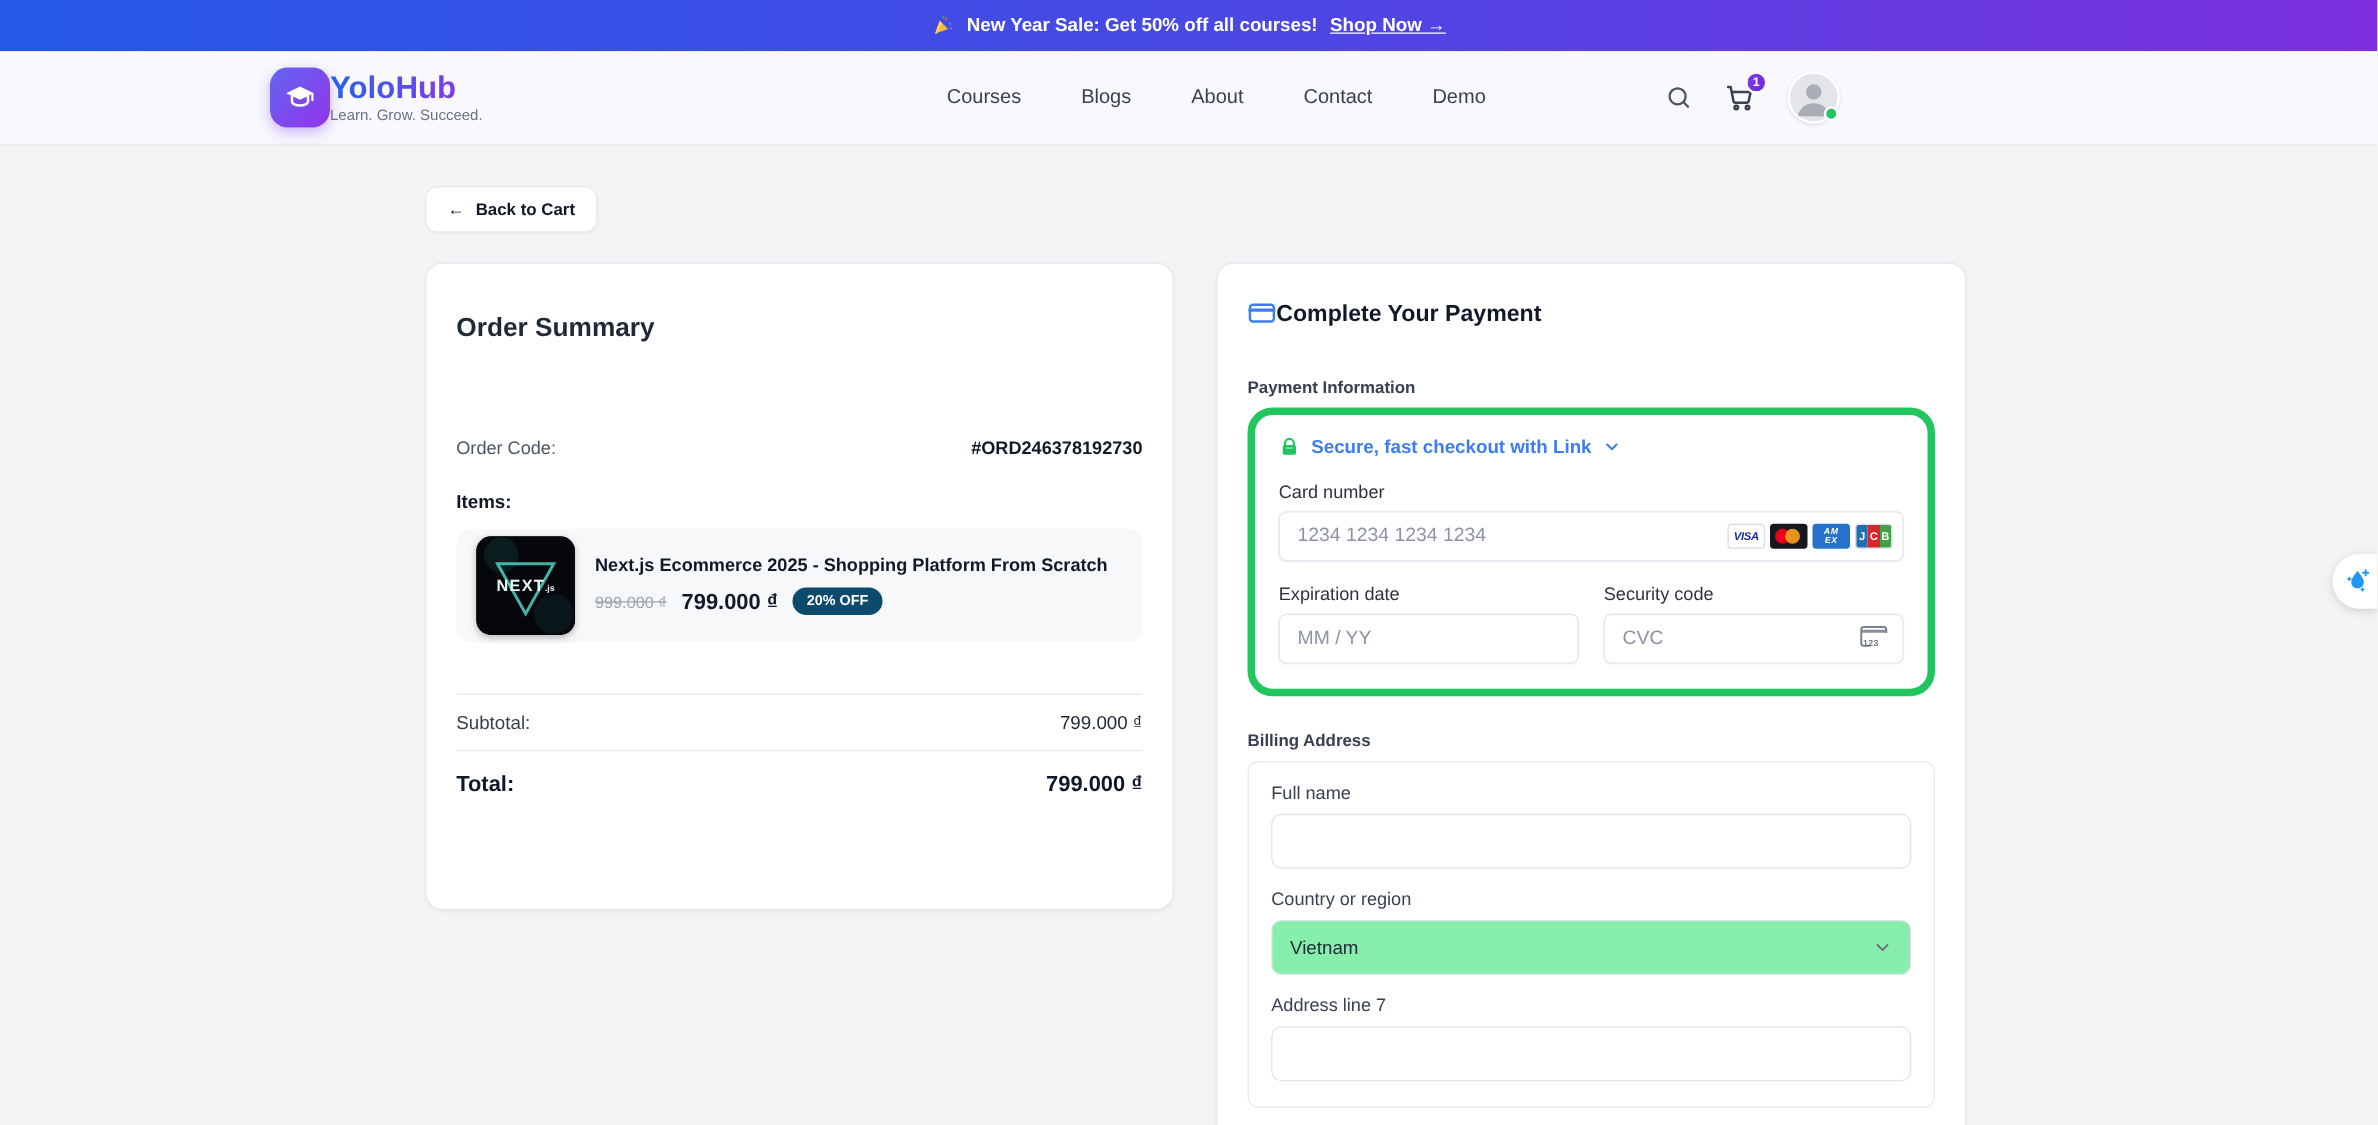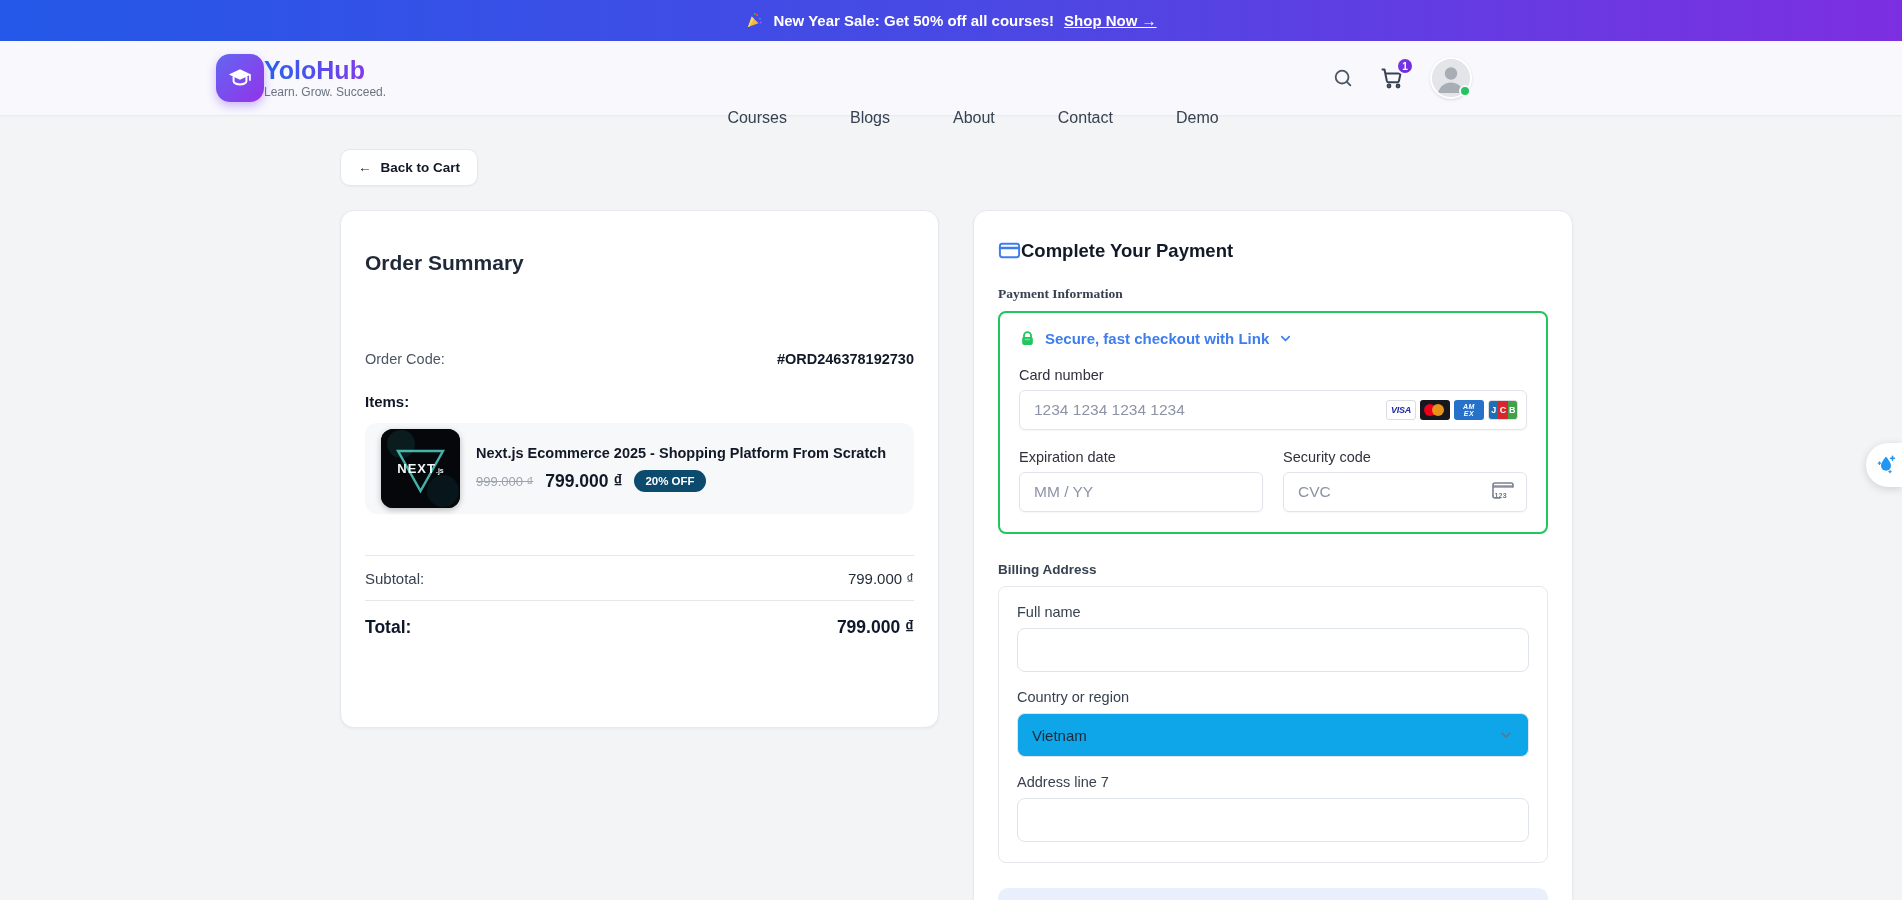--- a/index.html
+++ b/index.html
@@ -34,21 +34,21 @@
   .brand-name {
     font-size:25px; font-weight:bold; line-height:1.05;
     background:linear-gradient(90deg,#2563eb,#9333ea);
     -webkit-background-clip:text; background-clip:text;
     color:transparent; -webkit-text-fill-color:transparent;
   }
   .brand-tagline { font-size:12px; color:#6b7280; margin-top:2px; }
   .nav {
     position:absolute; left:50%; top:0; height:100%;
     transform:translateX(calc(-50% + 22px));
-    display:flex; align-items:center; gap:63px;margin-top:40px;
+    display:flex; align-items:center; gap:48px;
   }
   .nav a { font-size:16px; color:#374151; font-weight:500; text-decoration:none; cursor:pointer; white-space:nowrap; }
   .header-actions { position:absolute; right:214px; top:0; height:100%; display:flex; align-items:center; gap:26px; }
   .icon-btn { background:none; border:none; cursor:pointer; position:relative; display:flex; align-items:center; justify-content:center; }
   .cart-badge {
     position:absolute; top:-9px; right:-10px; min-width:18px; height:18px; border-radius:50%;
     background:linear-gradient(135deg,#7c3aed,#6d28d9); color:#fff; font-size:10px; font-weight:bold;
     display:flex; align-items:center; justify-content:center; border:2px solid #f8f8fd;
   }
   .avatar { width:42px; height:42px; border-radius:50%; background:#e5e7eb; position:relative; cursor:pointer; border:2px solid #fff; box-shadow:0 1px 3px rgba(0,0,0,.12); overflow:visible; }
@@ -86,22 +86,22 @@
   .sum-divider { border:none; border-top:1px solid #e5e7eb; margin-top:41px; }
   .sum-row { display:flex; justify-content:space-between; align-items:center; padding:14px 0 13px; }
   .sum-label { font-size:15px; color:#374151; }
   .sum-value { font-size:15px; color:#1f2937; }
   .total-divider { border:none; border-top:1px solid #e5e7eb; }
   .total-row { display:flex; justify-content:space-between; align-items:center; padding:16px 0; }
   .total-label,.total-value { font-size:17.5px; font-weight:bold; color:#0f172a; }
   
   .pay-title-row { display:flex; align-items:flex-end; }
   .pay-title { font-size:18.5px; font-weight:bold; color:#111827; }
-  .pay-info-label { margin-top:24px; font-size:13.5px; font-weight:bold; color:#374151;font-family:Liberation Serif, serif; }
-  .stripe-box { margin-top:9px; border:2px solid #22c55e; border-radius:8px; padding:17px 19px 20px; }
+  .pay-info-label { margin-top:40px; font-size:13.5px; font-weight:bold; color:#374151; }
+  .stripe-box { margin-top:9px; border:6px solid #22c55e; border-radius:20px; padding:17px 19px 20px; }
   .link-row { display:flex; align-items:center; gap:9px; cursor:pointer; }
   .link-text { font-size:15px; font-weight:bold; color:#3d7df0; }
   .field-label { font-size:14.5px; color:#30313d; }
   .card-label { margin-top:20px; }
   .input-wrap { position:relative; margin-top:7px; }
   .stripe-input {
     width:100%; height:40px; border:1px solid #e1e4ea; border-radius:6px;
     padding:0 14px; font-size:15.5px; color:#30313d; background:#fff;
     box-shadow:0 1px 2px rgba(0,0,0,.04); outline:none;
     font-family:"Liberation Sans", sans-serif;
@@ -130,21 +130,21 @@
   .b-label { font-size:14.5px; color:#374151; }
   .b-input {
     width:100%; height:44px; border:1px solid #dfe3ea; border-radius:8px; margin-top:8px;
     padding:0 14px; font-size:15px; color:#111827; background:#fff; outline:none;
     font-family:"Liberation Sans", sans-serif;
   }
   .b-group { margin-top:17px; }
   .select {
     width:100%; height:44px; border:1px solid #dfe3ea; border-radius:8px; margin-top:8px;
     display:flex; align-items:center; justify-content:space-between; padding:0 14px;
-    font-size:15px; color:#1f2937; background:#0ea5e9; cursor:pointer;
+    font-size:15px; color:#1f2937; background:#86efac; cursor:pointer;
   }
   .secure-note {
     margin-top:25px; background:#e9f0fb; border-radius:10px; padding:13px 16px;
     display:flex; align-items:center; gap:11px;
   }
   .secure-text { font-size:13.5px; color:#33415e; }
   
   .edge-widget {
     position:absolute; right:0; top:443px; width:36px; height:44px;
     background:#fff; border-radius:22px 0 0 22px;

